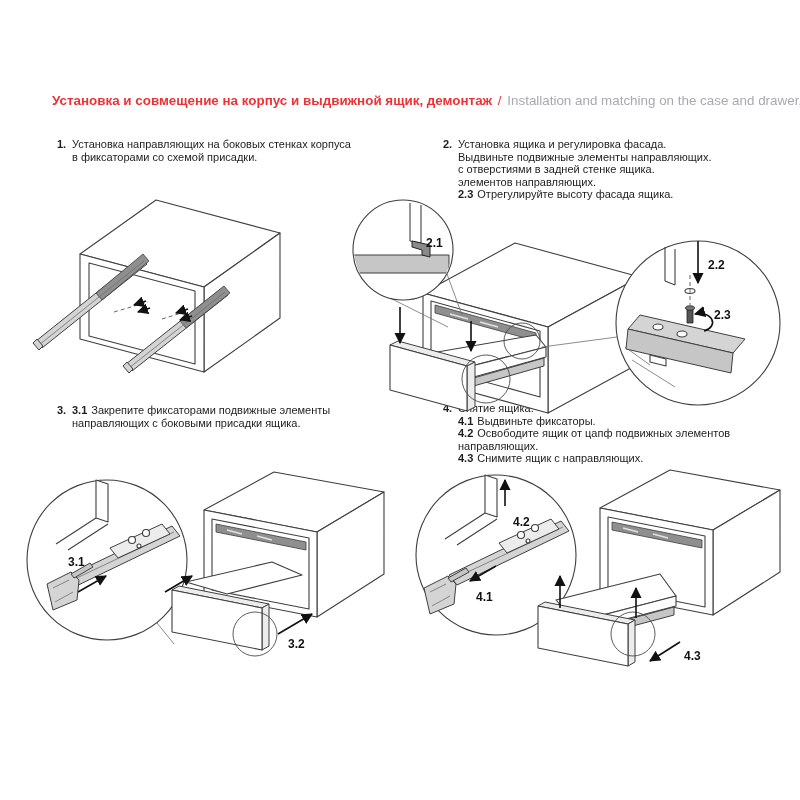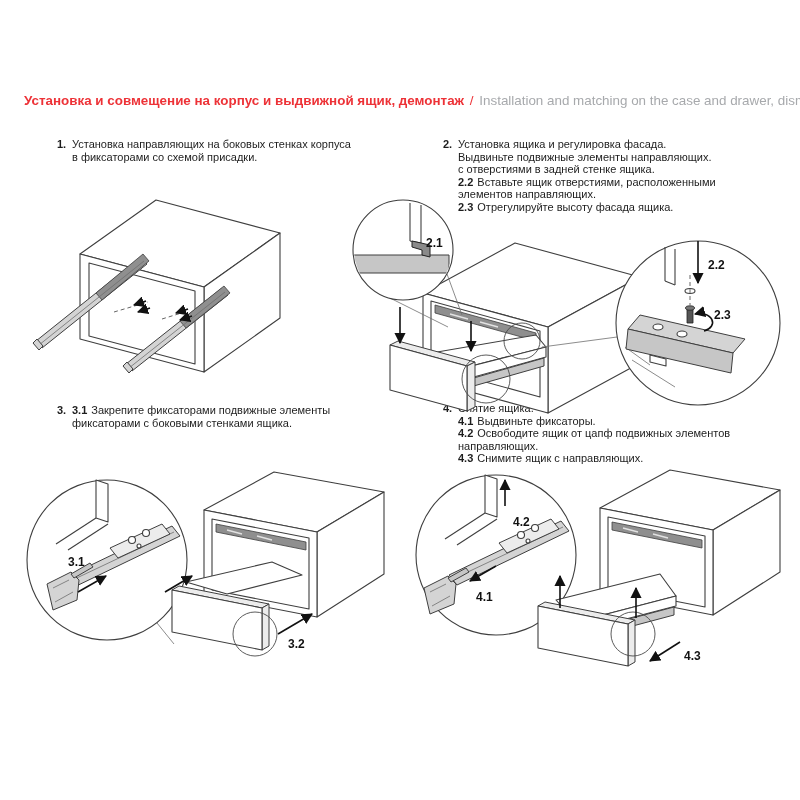--- a/index.html
+++ b/index.html
@@ -1,19 +1,19 @@
 <!DOCTYPE html>
 <html><head>
 <meta charset="utf-8">
 <style>
   html,body{margin:0;padding:0;background:#fff;}
   #page{position:relative;width:800px;height:800px;background:#fff;overflow:hidden;
         font-family:"Liberation Sans",sans-serif;color:#1d1d1d;}
   .title{position:absolute;left:24px;top:93px;width:770px;font-size:13.4px;line-height:16px;white-space:nowrap;}
-  .t-ru{color:#ed3237;font-weight:bold;}
+  .t-ru{color:#ed3237;font-weight:bold;margin-left:28px;}
   .t-sep{color:#ed3237;font-weight:normal;padding:0 2px;}
   .t-en{color:#a7a9ac;font-weight:normal;}
   .sec{position:absolute;display:flex;font-size:11px;line-height:12.6px;color:#1d1d1d;}
   .num{font-weight:bold;width:15px;flex:0 0 15px;}
   .ln .bp{font-weight:bold;}
   .ln .bp:not(:empty){margin-right:4px;}
   svg{position:absolute;}
   svg .ol{fill:#ffffff;stroke:#3f3f3f;stroke-width:1.1;stroke-linejoin:round;}
   svg .nf{fill:none;stroke:#3f3f3f;stroke-width:1.1;stroke-linejoin:round;}
   svg .lg{fill:#d4d4d4;stroke:#3f3f3f;stroke-width:1;stroke-linejoin:round;}
@@ -45,31 +45,30 @@
       <div class="ln"><b class="bp"></b><span>в фиксаторами со схемой присадки.</span></div>
     </div>
   </div>
 
   <div class="sec" style="left:443px;top:138px;">
     <span class="num">2.</span>
     <div>
       <div class="ln"><b class="bp"></b><span>Установка ящика и регулировка фасада.</span></div>
       <div class="ln"><b class="bp"></b><span>Выдвиньте подвижные элементы направляющих.</span></div>
       <div class="ln"><b class="bp"></b><span>с отверстиями в задней стенке ящика.</span></div>
-      <div class="ln"><b class="bp">2.2</b><span>Вставьте ящик отверстиями, расположенными</span></div>
       <div class="ln"><b class="bp"></b><span>элементов направляющих.</span></div>
       <div class="ln"><b class="bp">2.3</b><span>Отрегулируйте высоту фасада ящика.</span></div>
     </div>
   </div>
 
   <div class="sec" style="left:57px;top:404px;">
     <span class="num">3.</span>
     <div>
       <div class="ln"><b class="bp">3.1</b><span>Закрепите фиксаторами подвижные элементы</span></div>
-      <div class="ln"><b class="bp"></b><span>фиксаторами с боковыми стенками ящика.</span></div>
+      <div class="ln"><b class="bp"></b><span>направляющих с боковыми присадки ящика.</span></div>
     </div>
   </div>
 
   <div class="sec" style="left:443px;top:402px;">
     <span class="num">4.</span>
     <div>
       <div class="ln"><b class="bp"></b><span>Снятие ящика.</span></div>
       <div class="ln"><b class="bp">4.1</b><span>Выдвиньте фиксаторы.</span></div>
       <div class="ln"><b class="bp">4.2</b><span>Освободите ящик от цапф подвижных элементов направляющих.</span></div>
       <div class="ln"><b class="bp">4.3</b><span>Снимите ящик с направляющих.</span></div>

